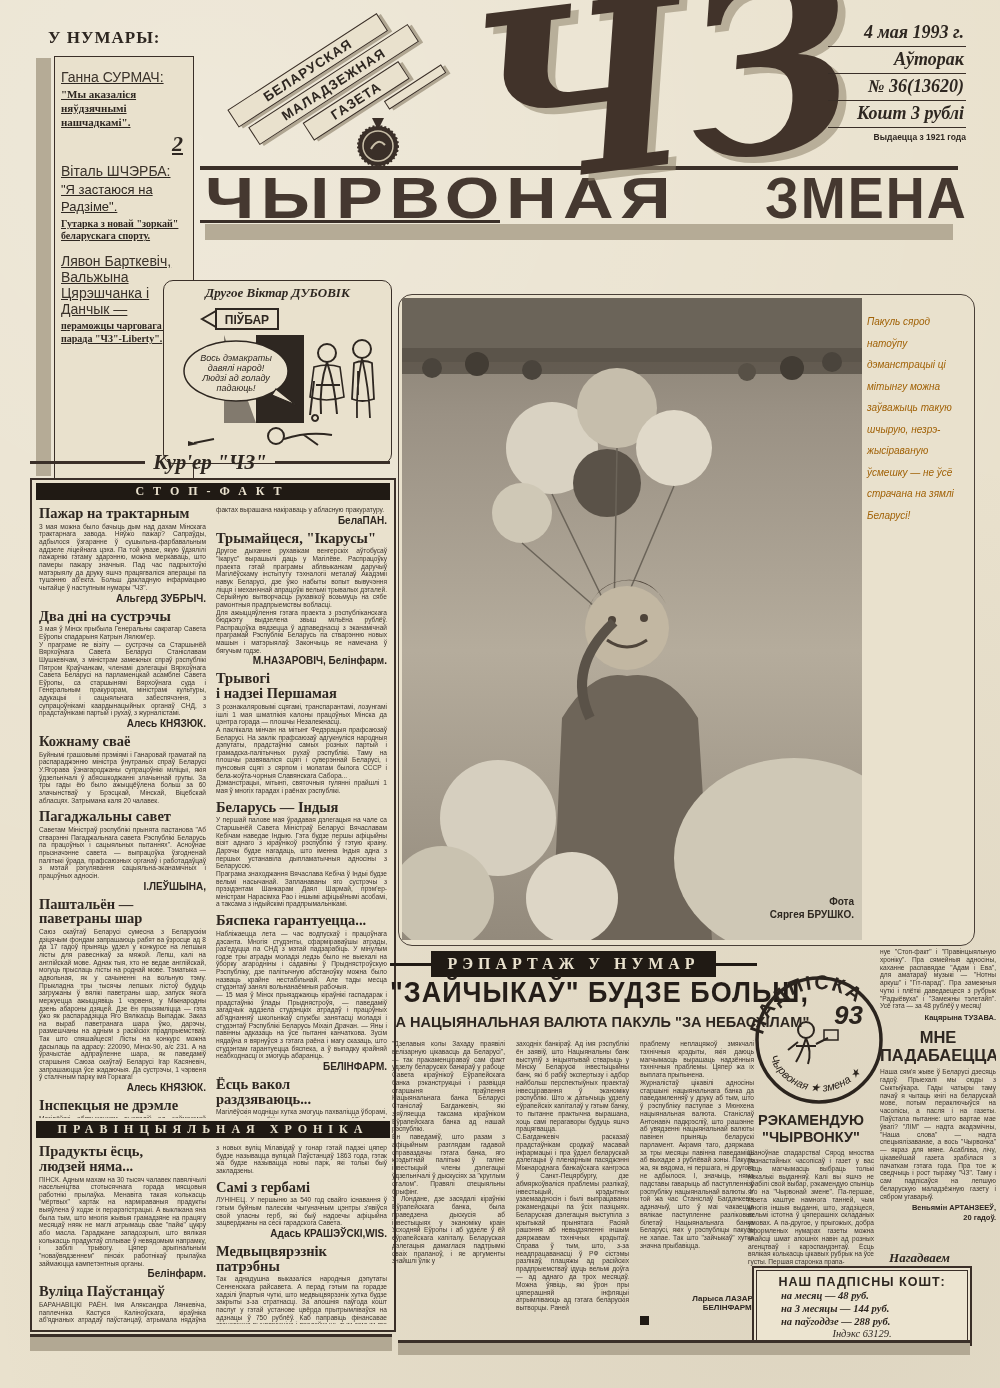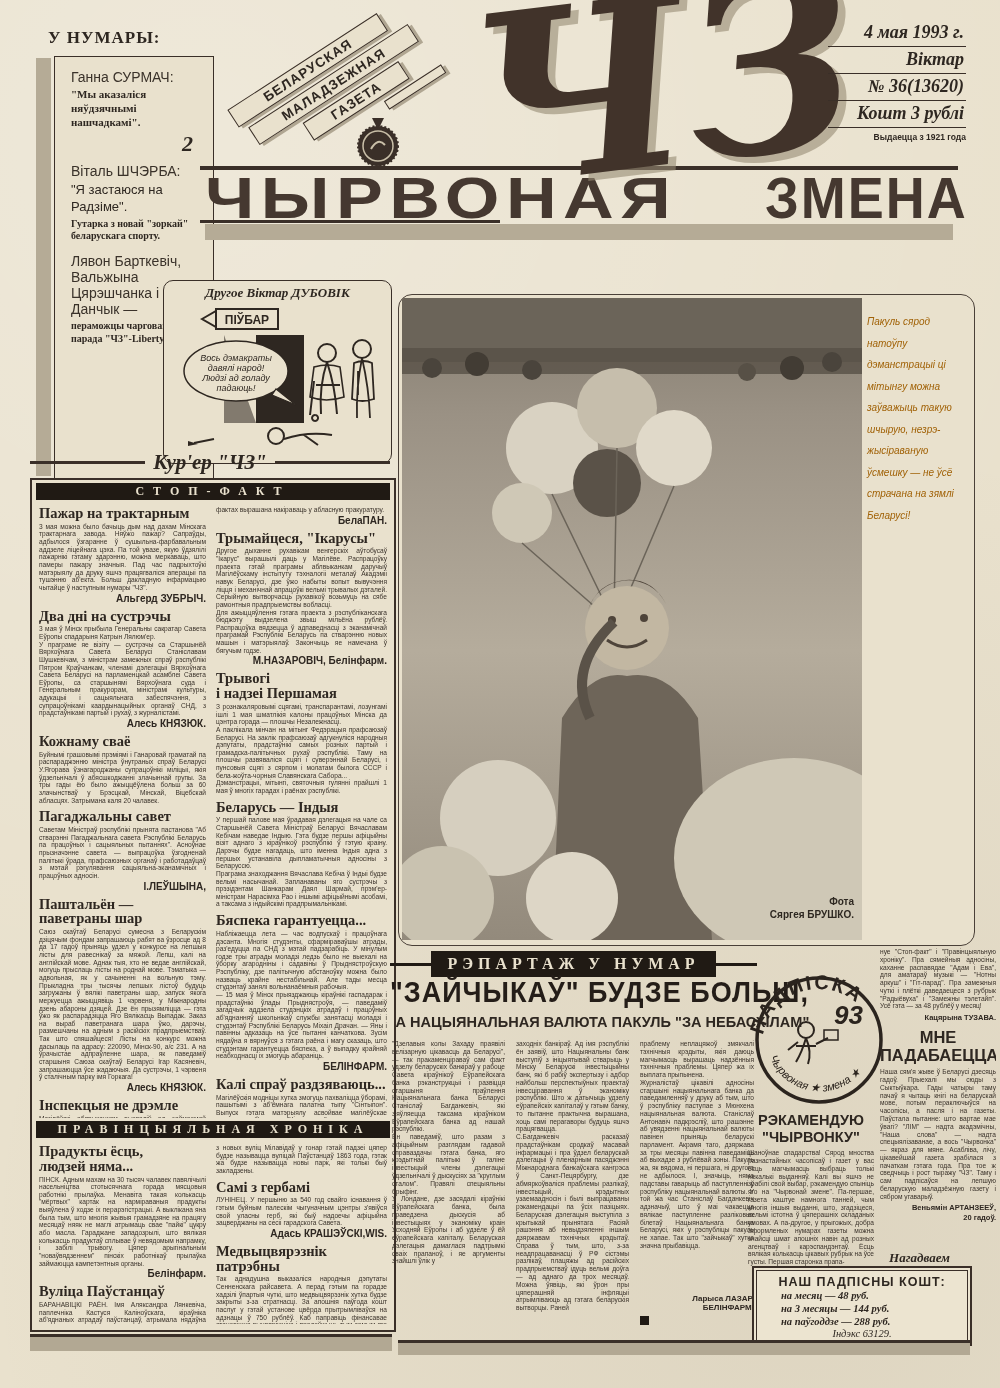--- a/index.html
+++ b/index.html
@@ -7,21 +7,21 @@
   #page{position:relative;width:1000px;height:1388px;margin:0 auto;overflow:hidden;
         background:#e9e1cd;
         background-image:radial-gradient(circle at 20% 10%, rgba(255,255,255,.25), transparent 60%),
                          radial-gradient(circle at 80% 90%, rgba(120,105,80,.10), transparent 55%);
         color:#2e2721;}
   .abs{position:absolute;}
   .pre{white-space:pre-line;}
   
   .innum-head{font-family:"Liberation Serif",serif;font-weight:bold;font-size:17px;letter-spacing:1px;}
   .innum-bar{background:#b5ab96;}
-  .innum-box{border:1.6px solid #3a2f28;background:#e9e1cd;padding:12px 16px;}
+  .innum-box{border:1.6px solid #3a2f28;background:#e9e1cd;padding:12px 6px;text-decoration:underline;}
   .teaser-name{font-size:14px;line-height:1.15;color:#3a322a;}
   .teaser-quote{font-family:"Liberation Serif",serif;font-weight:bold;font-size:11px;line-height:1.25;margin-top:3px;}
   .teaser-note{font-family:"Liberation Serif",serif;font-weight:bold;font-size:10px;line-height:1.25;margin-top:3px;}
   .teaser-page{font-family:"Liberation Serif",serif;font-style:italic;font-weight:bold;font-size:22px;text-align:right;margin:2px 4px 6px 0;}
   
   .banner{transform:rotate(-33deg);transform-origin:0 100%;}
   .stripe{background:#e9e1cd;border:1.5px solid #3a2f28;box-shadow:3px 3px 0 #b0a692;
           font-weight:bold;font-size:13.5px;letter-spacing:1px;text-align:center;
           padding:2px 4px;margin-bottom:5px;color:#2e2721;}
   
@@ -118,21 +118,21 @@
 
   <div class="abs rule" style="left:200px;top:166px;width:758px;height:4px;z-index:2;"></div>
   <div class="abs band" style="left:205px;top:224px;width:748px;height:16px;z-index:2;"></div>
   <div class="abs rule" style="left:200px;top:220px;width:300px;height:3px;z-index:2;"></div>
   <div class="abs mast-word" style="left:205px;top:170px;font-size:54px;letter-spacing:5px;transform:scaleX(1.3) scaleY(1.05);z-index:3;">ЧЫРВОНАЯ</div>
   <div class="abs mast-word" style="left:765px;top:170px;font-size:54px;letter-spacing:2px;transform:scaleY(1.05);z-index:3;">ЗМЕНА</div>
   <div class="abs script-logo" style="left:472px;top:-18px;font-size:235px;">ЧЗ</div>
 
   <div class="abs" style="left:828px;top:20px;width:138px;z-index:7;">
     <div class="date-row">4 мая 1993 г.</div>
-    <div class="date-row">Віктар</div>
+    <div class="date-row">Аўторак</div>
     <div class="date-row">№ 36(13620)</div>
     <div class="date-row">Кошт 3 рублі</div>
     <div class="date-since">Выдаецца з 1921 года</div>
   </div>
 
   <div class="abs cartoon-box" style="left:163px;top:280px;width:227px;height:182px;">
     <div class="cartoon-credit">Другое Віктар ДУБОВІК</div>
     <svg width="225" height="156" viewBox="0 0 225 156">
 
       <polygon points="38,18 52,10 52,26" fill="none" stroke="#2e2721" stroke-width="2"></polygon>
@@ -226,21 +226,21 @@
           <div class="art-b pre">У першай палове мая ўрадавая дэлегацыя на чале са Старшынёй Савета Міністраў Беларусі Вячаславам Кебічам наведае Індыю. Гэта будзе першы афіцыйны візіт аднаго з кіраўнікоў рэспублікі ў гэтую краіну. Дарэчы будзе нагадаць, што іменна Індыя адна з першых устанавіла дыпламатычныя адносіны з Беларуссю.
 Праграма знаходжання Вячаслава Кебіча ў Індыі будзе вельмі насычанай. Запланаваны яго сустрэчы з прэзідэнтам Шанкарам Даял Шармай, прэм'ер-міністрам Нарасімха Рао і іншымі афіцыйнымі асобамі, а таксама з індыйскімі прадпрымальнікамі.</div>
         </div>
       <div class="art">
           <div class="art-t pre">Бяспека гарантуецца...</div>
           <div class="art-b pre">Набліжаецца лета — час водпускаў і працоўнага дэсанта. Многія студэнты, сфарміраваўшы атрады, раз'едуцца па СНД з мэтай падзарабіць. У мінулым годзе тры атрады моладзі ледзь было не выехалі на ўборку агародніны і садавіны ў Прыднястроўскую Рэспубліку, дзе палітычную абстаноўку можна было назваць крайне нестабільнай. Але тады месца студэнтаў занялі вольнанаёмныя рабочыя.
 — 15 мая ў Мінск прыязджаюць кіраўнікі гаспадарак і прадстаўнікі ўлады Прыднястроўя, — паведаміў загадчык аддзела студэнцкіх атрадаў і працоўных аб'яднанняў школьнікаў службы занятасці моладзі і студэнтаў Рэспублікі Беларусь Міхаіл Драчан. — Яны і павінны адказаць на ўсе пытанні канчаткова. Зусім нядаўна я вярнуўся з гэтага раёна і магу сказаць, што студэнтам гарантуецца бяспека, а ў выпадку крайняй неабходнасці іх змогуць абараніць.</div>
           <div class="art-a">БЕЛІНФАРМ.</div>
         </div>
       <div class="art">
-          <div class="art-t pre">Калі спраў раздзяваюць...</div>
+          <div class="art-t pre">Ёсць вакол раздзяваюць...</div>
           <div class="art-b pre">Магілёўскія модніцы хутка змогуць пахваліцца ўборамі, пашытымі з аб'ёмнага палатна тыпу "Сінтыпон". Выпуск гэтага матэрыялу асвойвае магілёўскае вытворчае аб'яднанне "Хімвалакно".</div>
         </div>
     </div>
 
     <div class="abs blackbar" style="left:4px;top:641px;width:354px;letter-spacing:6px;">ПРАВІНЦЫЯЛЬНАЯ ХРОНІКА</div>
 
     <div class="abs ncol" style="left:7px;top:664px;width:167px;height:180px;">
       <div class="art">
           <div class="art-t pre">Прадукты ёсць,
 людзей няма...</div>

